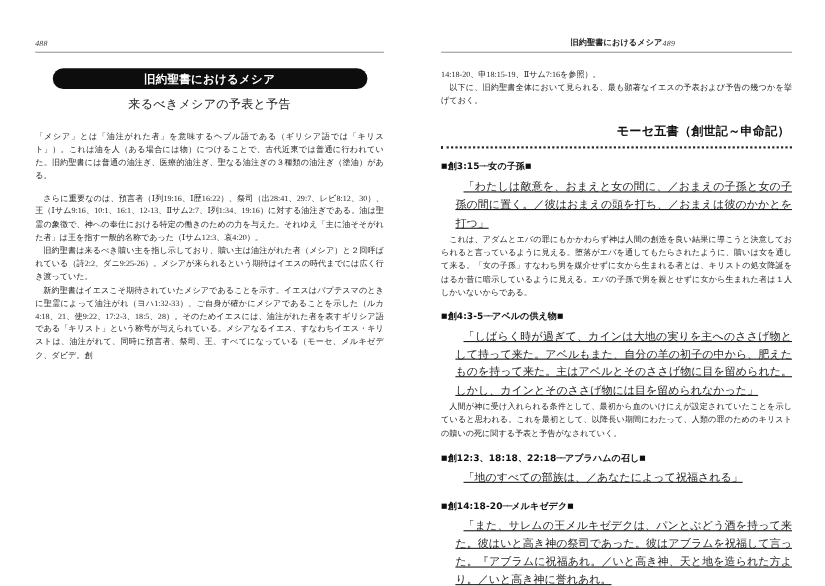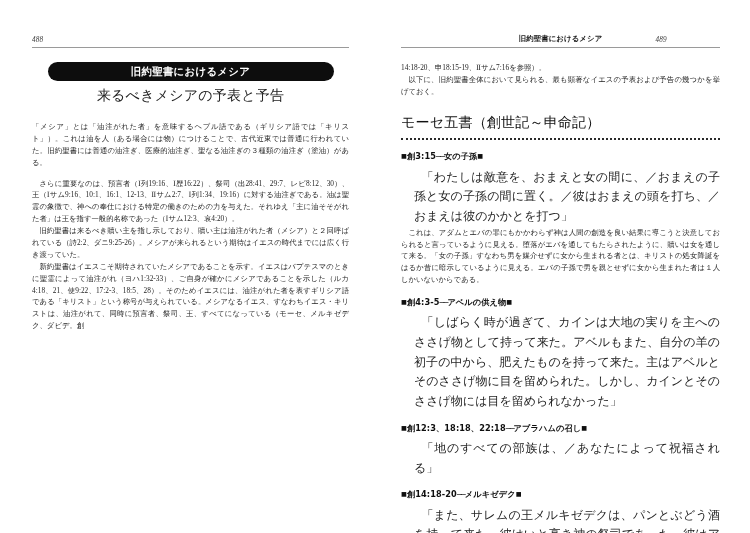--- a/index.html
+++ b/index.html
@@ -75,21 +75,21 @@
     align-items: center;
     justify-content: center;
     font-family: "DejaVu Sans", sans-serif;
     font-weight: bold;
     font-size: 10.4px;
     letter-spacing: 0.3px;
   }
   .subtitle {
     text-align: center;
     font-family: "DejaVu Sans", sans-serif;
-    font-size: 14px;
+    font-size: 11px;
     color: #222;
     margin-top: 6px;
     letter-spacing: 0.2px;
   }
 
   
   .body {
     margin-top: 16px;
     font-size: 7.35px;
     line-height: 1.62;
@@ -131,24 +131,24 @@
     font-weight: bold;
     font-family: "DejaVu Sans", sans-serif;
     font-size: 7.1px;
   }
 
   
   .book-head {
     margin-top: 13px;
   }
   .book-head-title {
-    text-align: left;
-    font-family: "DejaVu Sans", sans-serif;
-    font-weight: normal;
-    font-size: 14px;
+    text-align: right;
+    font-family: "DejaVu Sans", sans-serif;
+    font-weight: bold;
+    font-size: 11px;
     color: #111;
     letter-spacing: 0.2px;
     padding-right: 2px;
   }
   .dotrule {
     margin-top: 2px;
     height: 3px;
     border-bottom: 2px dotted #2a2a2a;
   }
 
@@ -167,24 +167,25 @@
     vertical-align: 1px;
   }
   .passage-head .dash {
     letter-spacing: -1px;
   }
 
   
   .quote {
     margin: 0 0 0 13px;
     text-indent: 7.4px;
-    font-size: 12px;
+    font-size: 10px;
     line-height: 1.64;
     text-align: justify;
     color: #1e1e1e;
+    text-decoration: underline;
   }
 </style>
 </head>
 <body>
 
 <div class="spread">
 
   <div class="page page-left">
 
     <div class="runhead left">
@@ -209,21 +210,21 @@
       <p class="para">新約聖書はイエスこそ期待されていたメシアであることを示す。イエスはバプテスマのときに聖霊によって油注がれ（ヨハ1:32-33）、ご自身が確かにメシアであることを示した（ルカ4:18、21、使9:22、17:2-3、18:5、28）。そのためイエスには、油注がれた者を表すギリシア語である「キリスト」という称号が与えられている。メシアなるイエス、すなわちイエス・キリストは、油注がれて、同時に預言者、祭司、王、すべてになっている（モーセ、メルキゼデク、ダビデ。創</p>
 
     </div>
   </div>
 
   <div class="page page-right">
 
     <div class="runhead right">
       <span style="flex:1"></span>
       <span class="runtitle">旧約聖書におけるメシア</span>
-      <span style="flex:1; text-align:center;">
+      <span style="flex:1; text-align:left;">
         <span class="folio">489</span>
       </span>
     </div>
     <div class="runrule"></div>
 
     <div class="body">
 
       <p class="para noindent">14:18-20、申18:15-19、Ⅱサム7:16を参照）。</p>
       <p class="para">以下に、旧約聖書全体において見られる、最も顕著なイエスの予表および予告の幾つかを挙げておく。</p>
 
@@ -235,20 +236,21 @@
       <div class="passage-head">
         <span class="sq">■</span><span>創3:15</span><span class="dash">──</span><span>女の子孫</span><span class="sq">■</span>
       </div>
       <p class="quote">「わたしは敵意を、おまえと女の間に、／おまえの子孫と女の子孫の間に置く。／彼はおまえの頭を打ち、／おまえは彼のかかとを打つ」</p>
       <p class="para">これは、アダムとエバの罪にもかかわらず神は人間の創造を良い結果に導こうと決意しておられると言っているように見える。堕落がエバを通してもたらされたように、贖いは女を通して来る。「女の子孫」すなわち男を媒介せずに女から生まれる者とは、キリストの処女降誕をはるか昔に暗示しているように見える。エバの子孫で男を親とせずに女から生まれた者は１人しかいないからである。</p>
 
       <div class="passage-head">
         <span class="sq">■</span><span>創4:3-5</span><span class="dash">──</span><span>アベルの供え物</span><span class="sq">■</span>
       </div>
       <p class="quote">「しばらく時が過ぎて、カインは大地の実りを主へのささげ物として持って来た。アベルもまた、自分の羊の初子の中から、肥えたものを持って来た。主はアベルとそのささげ物に目を留められた。しかし、カインとそのささげ物には目を留められなかった」</p>
+      <p class="para">人間が神に受け入れられる条件として、最初から血のいけにえが設定されていたことを示していると思われる。これを最初として、以降長い期間にわたって、人類の罪のためのキリストの贖いの死に関する予表と予告がなされていく。</p>
 
       <div class="passage-head">
         <span class="sq">■</span><span>創12:3、18:18、22:18</span><span class="dash">──</span><span>アブラハムの召し</span><span class="sq">■</span>
       </div>
       <p class="quote">「地のすべての部族は、／あなたによって祝福される」</p>
 
       <div class="passage-head">
         <span class="sq">■</span><span>創14:18-20</span><span class="dash">──</span><span>メルキゼデク</span><span class="sq">■</span>
       </div>
       <p class="quote">「また、サレムの王メルキゼデクは、パンとぶどう酒を持って来た。彼はいと高き神の祭司であった。彼はアブラムを祝福して言った。『アブラムに祝福あれ。／いと高き神、天と地を造られた方より。／いと高き神に誉れあれ。</p>

